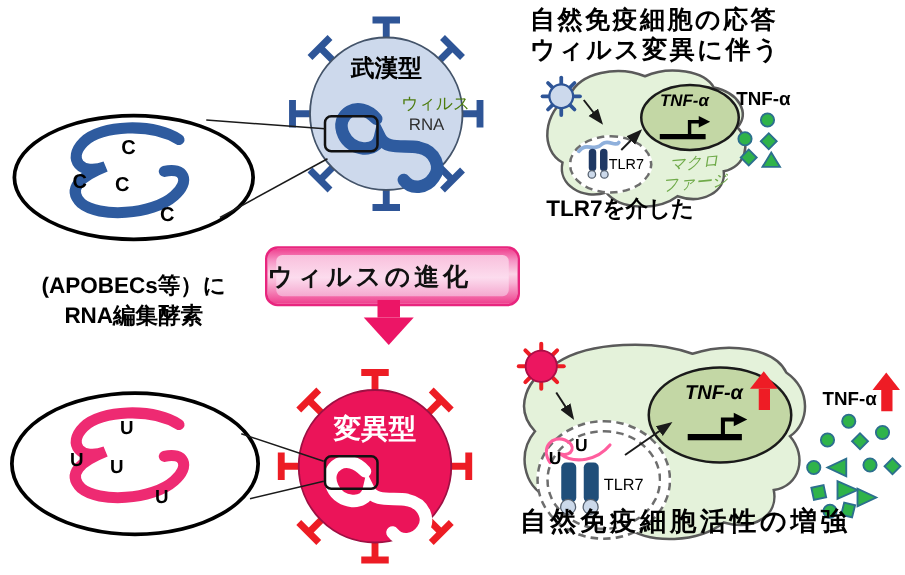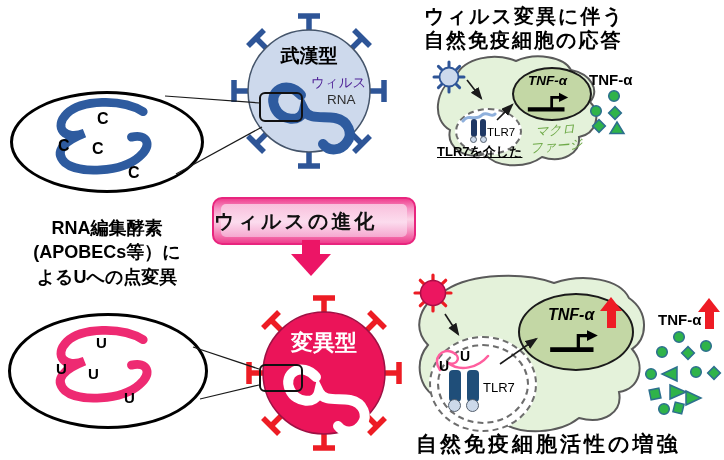--- a/index.html
+++ b/index.html
@@ -72,28 +72,28 @@
           <line x1="19" y1="125" x2="35" y2="141"></line>
         <line x1="80" y1="141" x2="80" y2="155"></line>
           <line x1="69" y1="155" x2="91" y2="155"></line>
         <line x1="123" y1="123" x2="133" y2="133"></line>
           <line x1="125" y1="141" x2="141" y2="125"></line>
       </g>
       <circle cx="80" cy="80" r="61" fill="#cdd9ec" stroke="#44546a" stroke-width="1.5"></circle>
       <path d="M72,84 C58,68 38,80 46,97 C52,110 72,112 75,99 C80,109 94,105 106,107 C120,110 124,123 118,131 C112,140 100,141 94,133" fill="none" stroke="#2e5b9f" stroke-width="10" stroke-linecap="round"></path>
     </svg>
     <div class="cap center" style="left:0;top:33px;width:160px;font-size:19px;">武漢型</div>
-    <div class="abs" style="left:82px;top:63px;font-size:13.5px;color:#4c1d95;">ウィルス</div>
+    <div class="abs" style="left:92px;top:63px;font-size:13.5px;color:#4d7c0f;">ウィルス</div>
     <div class="abs" style="left:98px;top:81px;font-size:13.5px;color:#2f2f2f;">RNA</div>
   </div>
   <div class="inset-rect" style="left:259px;top:92px;width:40px;height:26px;"></div>
 
   <div class="cap" style="left:424px;top:4px;font-size:20px;letter-spacing:2px;line-height:1.2;">
+    <div>自然免疫細胞の応答</div>
     <div>ウィルス変異に伴う</div>
-    <div>自然免疫細胞の応答</div>
   </div>
 
   <div class="abs" style="left:432px;top:60px;">
     <svg width="34" height="34" viewBox="0 0 34 34">
       <g stroke="#2e5597" stroke-width="3" stroke-linecap="round">
         <line x1="17" y1="7.5" x2="17" y2="2"></line>
           <line x1="23.7" y1="10.3" x2="27.6" y2="6.4"></line>
         <line x1="26.5" y1="17" x2="32" y2="17"></line>
           <line x1="10.3" y1="10.3" x2="6.4" y2="6.4"></line>
         <line x1="7.5" y1="17" x2="2" y2="17"></line>
@@ -133,50 +133,49 @@
   <svg class="abs" style="left:586px;top:86px;" width="42" height="52" viewBox="0 0 42 52">
     <g fill="#2fb34a" stroke="#2c6f8e" stroke-width="1.5">
       <circle cx="28" cy="10" r="5.3"></circle>
       <circle cx="10" cy="25" r="5.3"></circle>
       <rect x="24.5" y="22.5" width="9" height="9" transform="rotate(45 29 27)"></rect>
       <rect x="8.5" y="35.5" width="9" height="9" transform="rotate(45 13 40)"></rect>
       <polygon points="24,47.5 38,47.5 31,36"></polygon>
     </g>
   </svg>
 
-  <div class="cap" style="left:420px;top:144px;font-size:13px;line-height:1.25;text-decoration:underline;">
+  <div class="cap" style="left:420px;top:156px;font-size:18px;line-height:1.25;">
     <div style="padding-left:17px;">TLR7を介した</div>
   </div>
 
   <div class="evo-box">
     <div class="evo-inner"></div>
     <div class="evo-label">ウィルスの進化</div>
   </div>
   <div class="downarrow" style="left:291px;top:240px;">
     <div class="s"></div>
       <div class="h"></div>
   </div>
 
   <div class="cap center" style="left:6px;top:216px;width:202px;font-size:18px;line-height:1.35;">
+    <div>(APOBECs等）に</div>
     <div>RNA編集酵素</div>
-    <div>(APOBECs等）に</div>
-    <div>よるUへの点変異</div>
   </div>
 
   <div class="ellipse" style="left:8px;top:313px;width:194px;height:110px;">
     <svg class="abs" style="left:7px;top:8px;" width="178" height="92" viewBox="0 0 178 94">
       <path d="M126,16 C104,2 62,4 48,18 C34,32 46,46 66,38 C46,46 34,56 46,68 C60,80 104,78 122,62 C136,50 130,38 114,42" fill="none" stroke="#ee2a72" stroke-width="9" stroke-linecap="round"></path>
     </svg>
     <span class="base" style="left:85px;top:18px;font-size:15px;">U</span>
     <span class="base" style="left:45px;top:44px;font-size:15px;">U</span>
     <span class="base" style="left:77px;top:49px;font-size:15px;">U</span>
     <span class="base" style="left:113px;top:73px;font-size:15px;">U</span>
   </div>
 
-  <div class="abs" style="left:244px;top:293px;width:160px;height:160px;text-decoration:underline;">
+  <div class="abs" style="left:220px;top:293px;width:160px;height:160px;text-decoration:underline;">
     <svg width="160" height="160" viewBox="0 0 160 160">
       <g stroke="#ed1c24" stroke-width="5.5">
         <line x1="80" y1="19" x2="80" y2="5"></line>
           <line x1="69" y1="5" x2="91" y2="5"></line>
         <line x1="123" y1="37" x2="133" y2="27"></line>
           <line x1="125" y1="19" x2="141" y2="35"></line>
         <line x1="141" y1="80" x2="155" y2="80"></line>
           <line x1="155" y1="69" x2="155" y2="91"></line>
         <line x1="37" y1="37" x2="27" y2="27"></line>
           <line x1="19" y1="35" x2="35" y2="19"></line>
@@ -255,21 +254,21 @@
       <circle cx="56" cy="46" r="5.3"></circle>
       <rect x="69.5" y="42.5" width="9" height="9" transform="rotate(45 74 47)"></rect>
       <rect x="10" y="63" width="10" height="10" transform="rotate(-12 15 68)"></rect>
       <polygon points="30,59 30,73 46,66"></polygon>
       <polygon points="46,65 46,79 61,72"></polygon>
       <circle cx="24" cy="83" r="5.3"></circle>
       <rect x="34" y="77" width="9" height="10" transform="rotate(14 38.5 82)"></rect>
     </g>
   </svg>
 
-  <div class="cap" style="left:416px;top:430px;font-size:21px;letter-spacing:3px;">自然免疫細胞活性の増強</div>
+  <div class="cap" style="left:416px;top:404px;font-size:21px;letter-spacing:3px;font-family:Liberation Serif, serif;">自然免疫細胞活性の増強</div>
 
   <svg class="abs" style="left:0;top:0;pointer-events:none;" width="724" height="460" viewBox="0 0 724 460">
     <defs>
       <marker id="ah" markerWidth="9" markerHeight="8" refX="6.5" refY="3" orient="auto">
         <path d="M0,0 L8,3 L0,6 Z" fill="#1a1a1a"></path>
       </marker>
     </defs>
     <g stroke="#1a1a1a" stroke-width="1.2">
       <line x1="165" y1="96" x2="260" y2="103"></line>
       <line x1="176" y1="174" x2="262" y2="127"></line>

